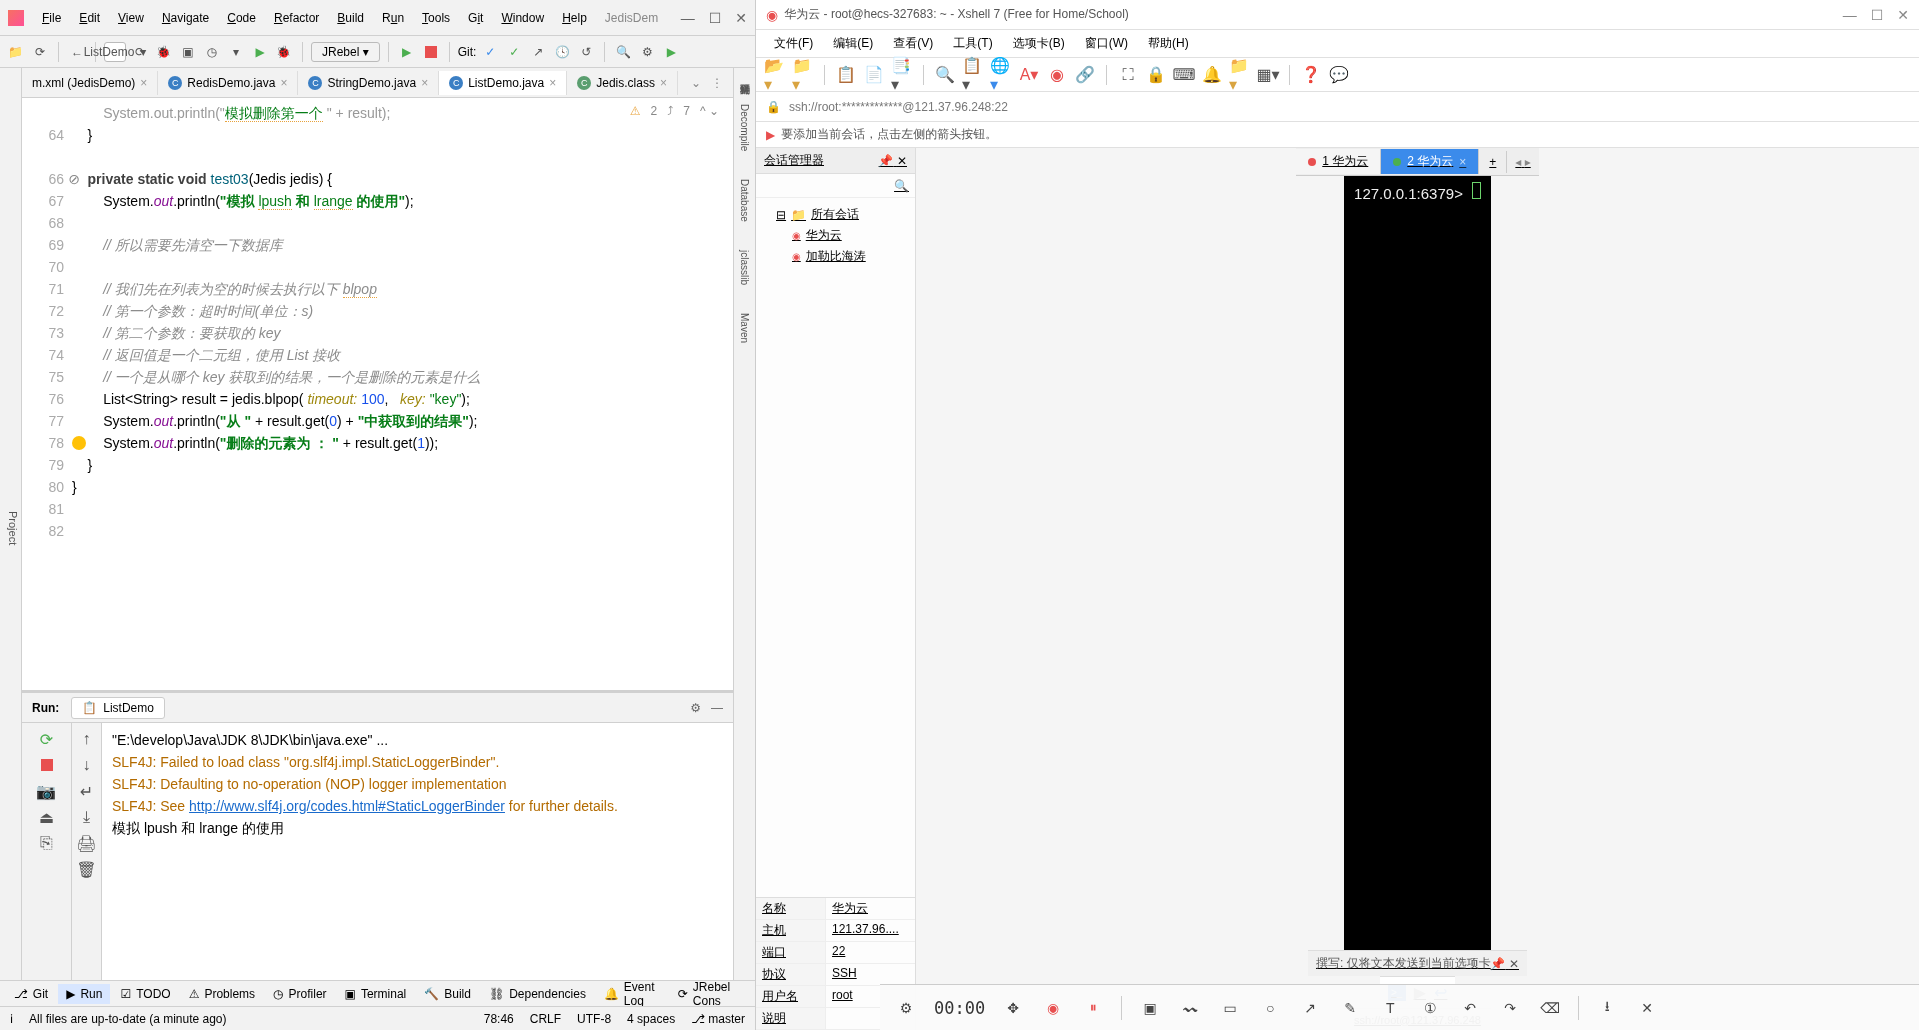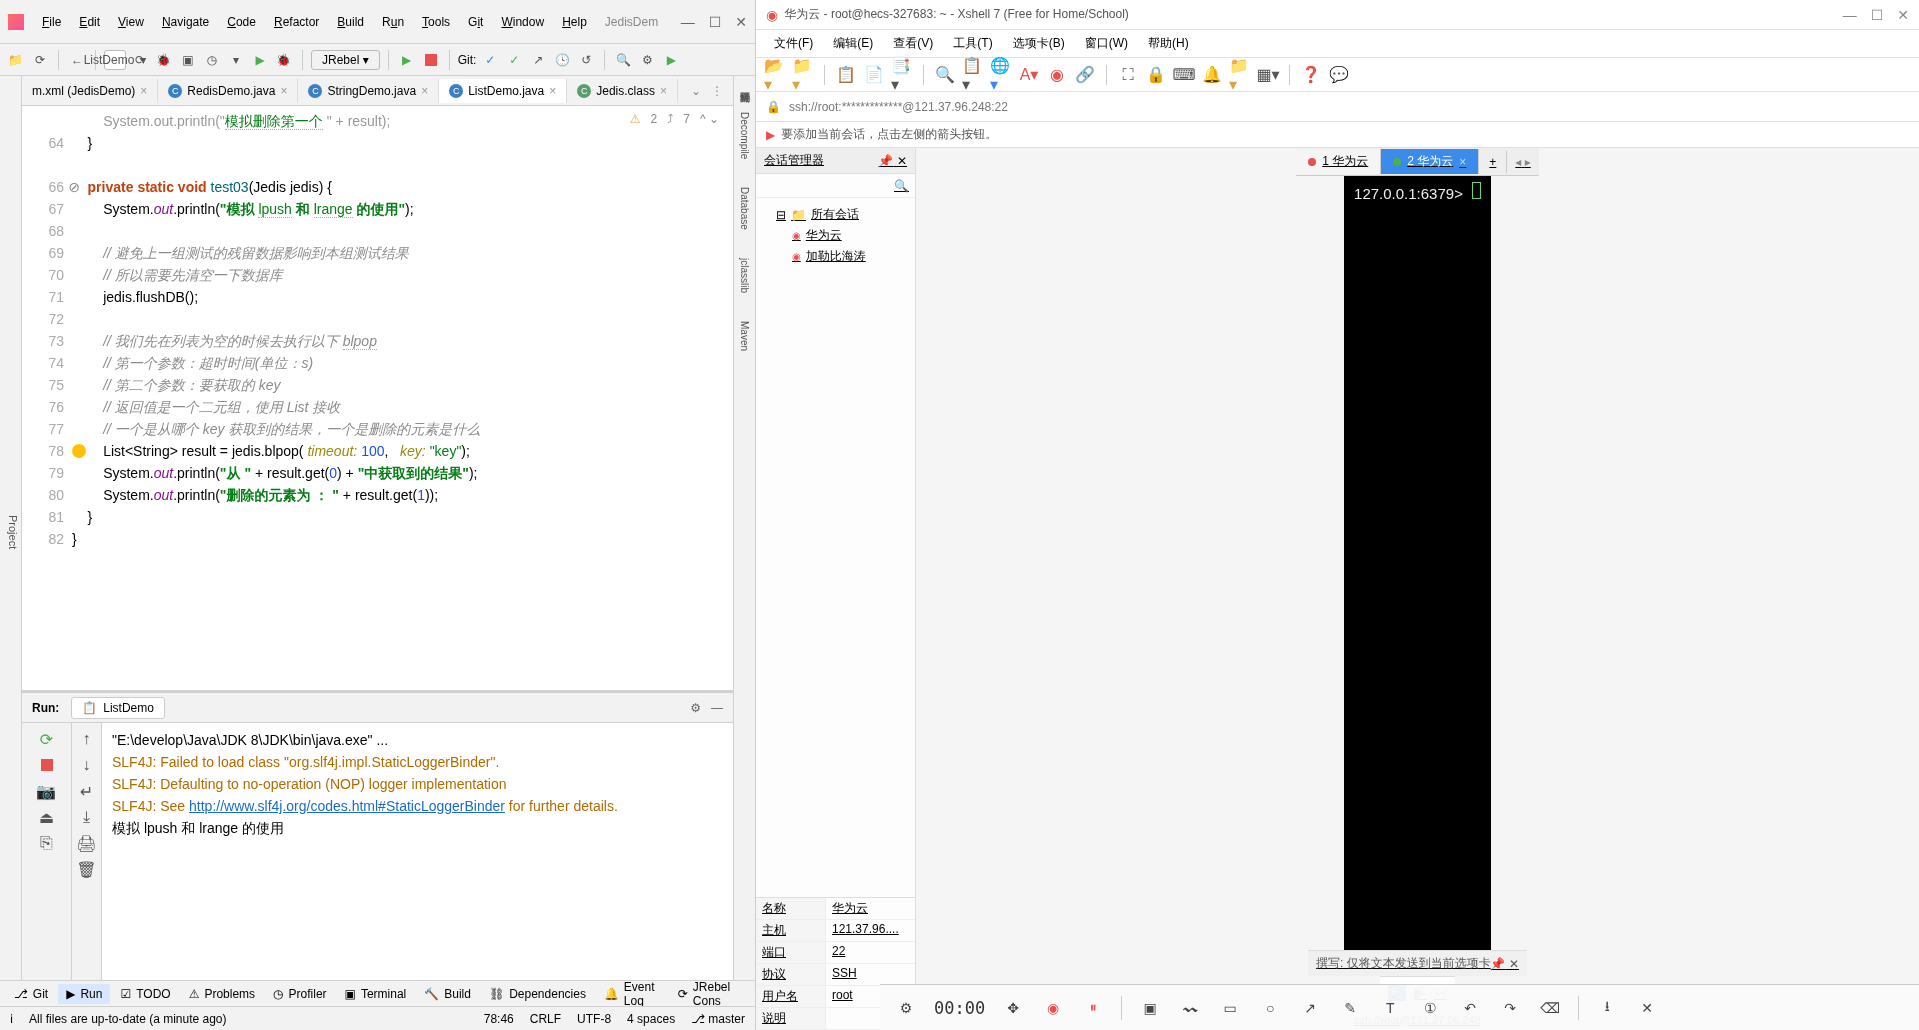--- a/index.html
+++ b/index.html
@@ -1,21 +1,21 @@
 <!DOCTYPE html>
 <html><head>
 <meta charset="utf-8">
 <style>
 * { margin: 0; padding: 0; box-sizing: border-box; font-family: "Segoe UI", Arial, sans-serif; }
 body { width: 1919px; height: 1030px; overflow: hidden; display: flex; background: #f0f0f0; }
 .left-app { width: 756px; height: 100%; display: flex; flex-direction: column; background: #fff; border-right: 1px solid #ccc; }
 .right-app { flex: 1; height: 100%; display: flex; flex-direction: column; background: #f5f5f5; }
 
 
-.ij-menubar { height: 44px; display: flex; align-items: center; padding: 0 8px; background: #f2f2f2; border-bottom: 1px solid #d0d0d0; font-size: 12px; gap: 2px; }
+.ij-menubar { height: 36px; display: flex; align-items: center; padding: 0 8px; background: #f2f2f2; border-bottom: 1px solid #d0d0d0; font-size: 12px; gap: 2px; }
 .ij-menubar .logo { width: 16px; height: 16px; background: linear-gradient(135deg,#f77062,#fe5196); margin-right: 8px; }
 .ij-menubar .mitem { padding: 3px 8px; cursor: pointer; }
 .ij-menubar .mitem u { text-decoration: underline; }
 .ij-menubar .title { color: #888; margin-left: 8px; }
 .ij-menubar .winbtns { margin-left: auto; display: flex; gap: 14px; color: #666; font-size: 14px; }
 
 .ij-toolbar { height: 32px; display: flex; align-items: center; padding: 0 6px; background: #f2f2f2; border-bottom: 1px solid #d0d0d0; gap: 4px; font-size: 12px; }
 .tbtn { width: 20px; height: 20px; display: inline-flex; align-items: center; justify-content: center; color: #555; cursor: pointer; }
 .tsep { width: 1px; height: 20px; background: #ccc; margin: 0 4px; }
 .ij-toolbar .combo { border: 1px solid #bbb; padding: 2px 10px; background: #fff; border-radius: 3px; display: flex; align-items: center; gap: 6px; }
@@ -31,21 +31,21 @@
 .ij-tabs { height: 30px; display: flex; align-items: center; background: #f2f2f2; border-bottom: 1px solid #d0d0d0; font-size: 12px; overflow: hidden; }
 .ij-tab { padding: 5px 10px; display: flex; align-items: center; gap: 5px; border-right: 1px solid #ddd; cursor: pointer; white-space: nowrap; justify-content: center; }
 .ij-tab.active { background: #fff; }
 .ij-tab .c-ic { width: 14px; height: 14px; background: #3b7fc4; border-radius: 50%; color: #fff; font-size: 9px; display: flex; align-items: center; justify-content: center; }
 .ij-tab .close { color: #999; font-size: 12px; }
 .ij-editor { flex: 1; display: flex; background: #fff; font-family: "JetBrains Mono", Consolas, monospace; font-size: 14px; overflow: auto; position: relative; }
 .ij-gutter { width: 50px; text-align: right; color: #aaa; padding: 4px 8px 4px 0; user-select: none; background: #fff; }
 .ij-gutter div { height: 22px; line-height: 22px; }
 .ij-code { padding: 4px 0; flex: 1; }
 .ij-code .line { height: 22px; line-height: 22px; white-space: pre; }
-.kw { color: #c2410c; font-weight: bold; }
+.kw { color: #404040; font-weight: bold; }
 .str { color: #067d17; }
 .str-cn { color: #067d17; font-weight: bold; }
 .cmt { color: #8c8c8c; font-style: italic; }
 .out { color: #871094; font-style: italic; }
 .num { color: #1750eb; }
 .fn { color: #00627a; }
 .param { color: #9e880d; font-style: italic; }
 .err-u { border-bottom: 1px dotted #e8a33d; }
 .ij-editor-top { position: absolute; top: 6px; right: 14px; font-size: 12px; color: #888; display: flex; gap: 10px; align-items: center; }
 .warn-tri { color: #e8a33d; }
@@ -250,23 +250,21 @@
             <div>81</div>
             <div>82</div>
         </div>
         <div class="ij-code">
 <div class="line">        <span style="color:#999">System.out.println("</span><span class="err-u" style="color:#067d17">模拟删除第一个</span> <span style="color:#999">" + result);</span></div>
 <div class="line">    <span>}</span></div>
 <div class="line"> </div>
 <div class="line">    <span class="kw">private</span> <span class="kw">static</span> <span class="kw">void</span> <span class="fn">test03</span><span>(Jedis jedis) {</span></div>
 <div class="line">        <span>System.</span><span class="out">out</span><span>.println(</span><span class="str-cn">"模拟 </span><span class="str err-u">lpush</span><span class="str-cn"> 和 </span><span class="str err-u">lrange</span><span class="str-cn"> 的使用"</span><span>);</span></div>
 <div class="line"> </div>
-<div class="line">        <span class="cmt">// 避免上一组测试的残留数据影响到本组测试结果</span></div>
 <div class="line">        <span class="cmt">// 所以需要先清空一下数据库</span></div>
-<div class="line">        <span>jedis.flushDB();</span></div>
 <div class="line"> </div>
 <div class="line">        <span class="cmt">// 我们先在列表为空的时候去执行以下 </span><span class="cmt err-u">blpop</span></div>
 <div class="line">        <span class="cmt">// 第一个参数：超时时间(单位：s)</span></div>
 <div class="line">        <span class="cmt">// 第二个参数：要获取的 key</span></div>
 <div class="line">        <span class="cmt">// 返回值是一个二元组，使用 List 接收</span></div>
 <div class="line">        <span class="cmt">// 一个是从哪个 key 获取到的结果，一个是删除的元素是什么</span></div>
 <div class="line">        <span>List&lt;</span><span>String</span><span>&gt; result = jedis.blpop( </span><span class="param">timeout: </span><span class="num">100</span><span>,   </span><span class="param">key: </span><span class="str">"key"</span><span>);</span></div>
 <div class="line">        <span>System.</span><span class="out">out</span><span>.println(</span><span class="str-cn">"从 "</span><span> + result.get(</span><span class="num">0</span><span>) + </span><span class="str-cn">"中获取到的结果"</span><span>);</span></div>
 <div class="line">        <span>System.</span><span class="out">out</span><span>.println(</span><span class="str-cn">"删除的元素为 ： "</span><span> + result.get(</span><span class="num">1</span><span>));</span></div>
 <div class="line">    <span>}</span></div>

